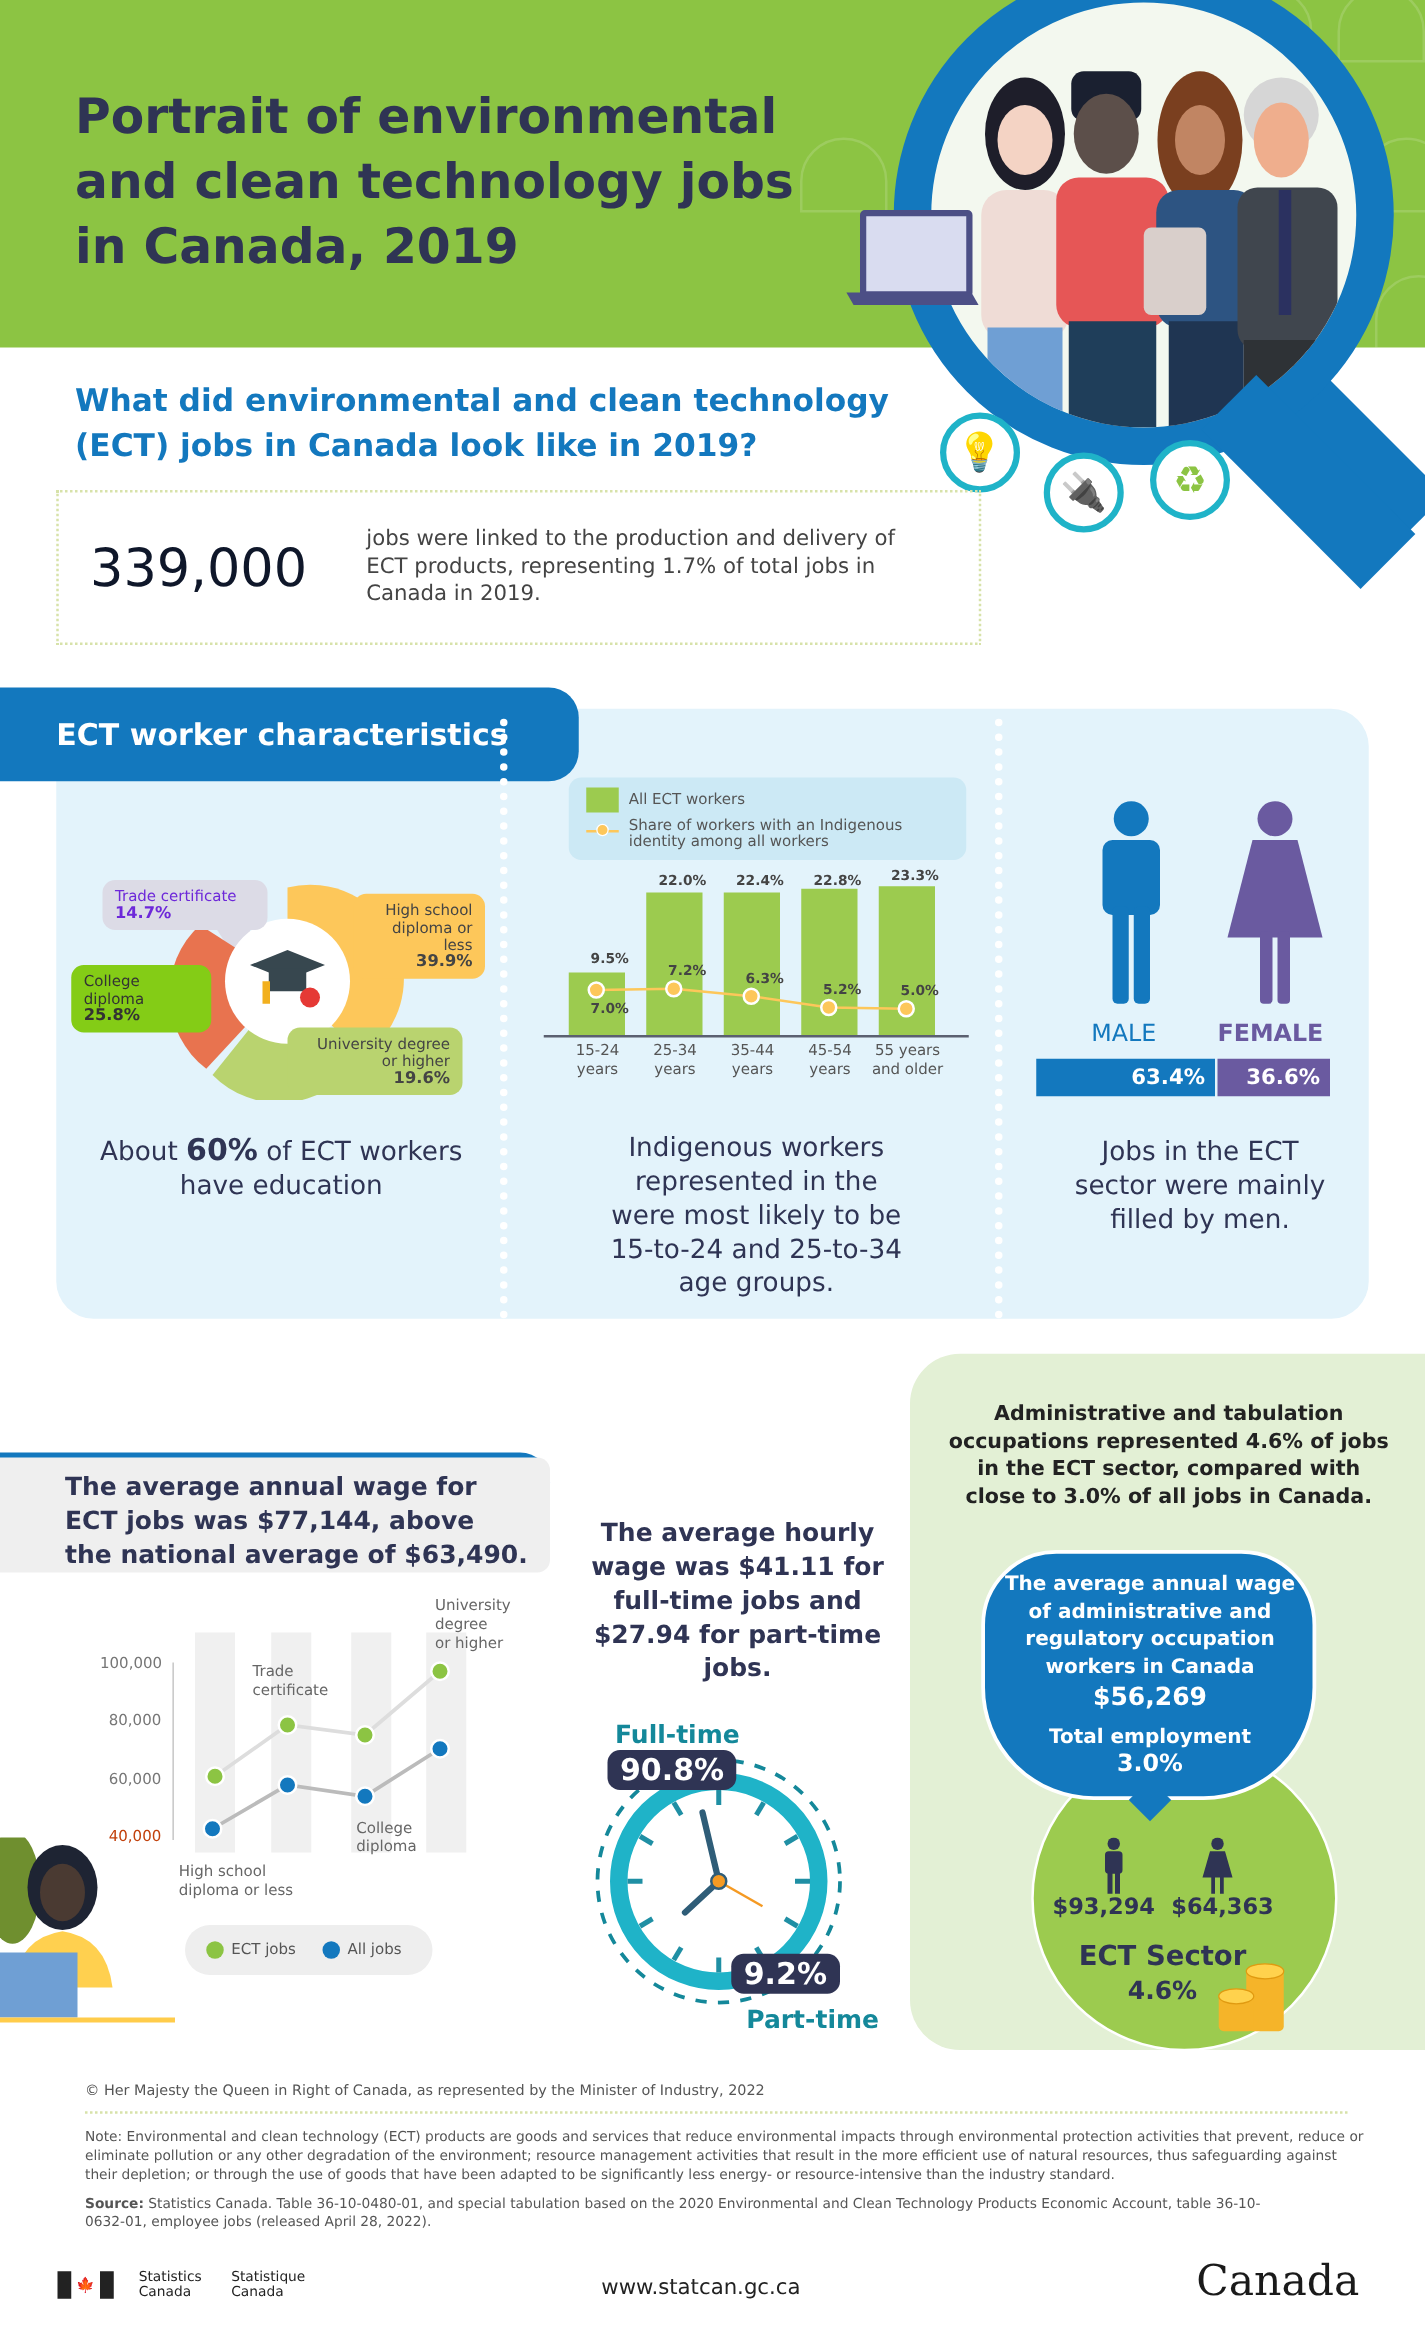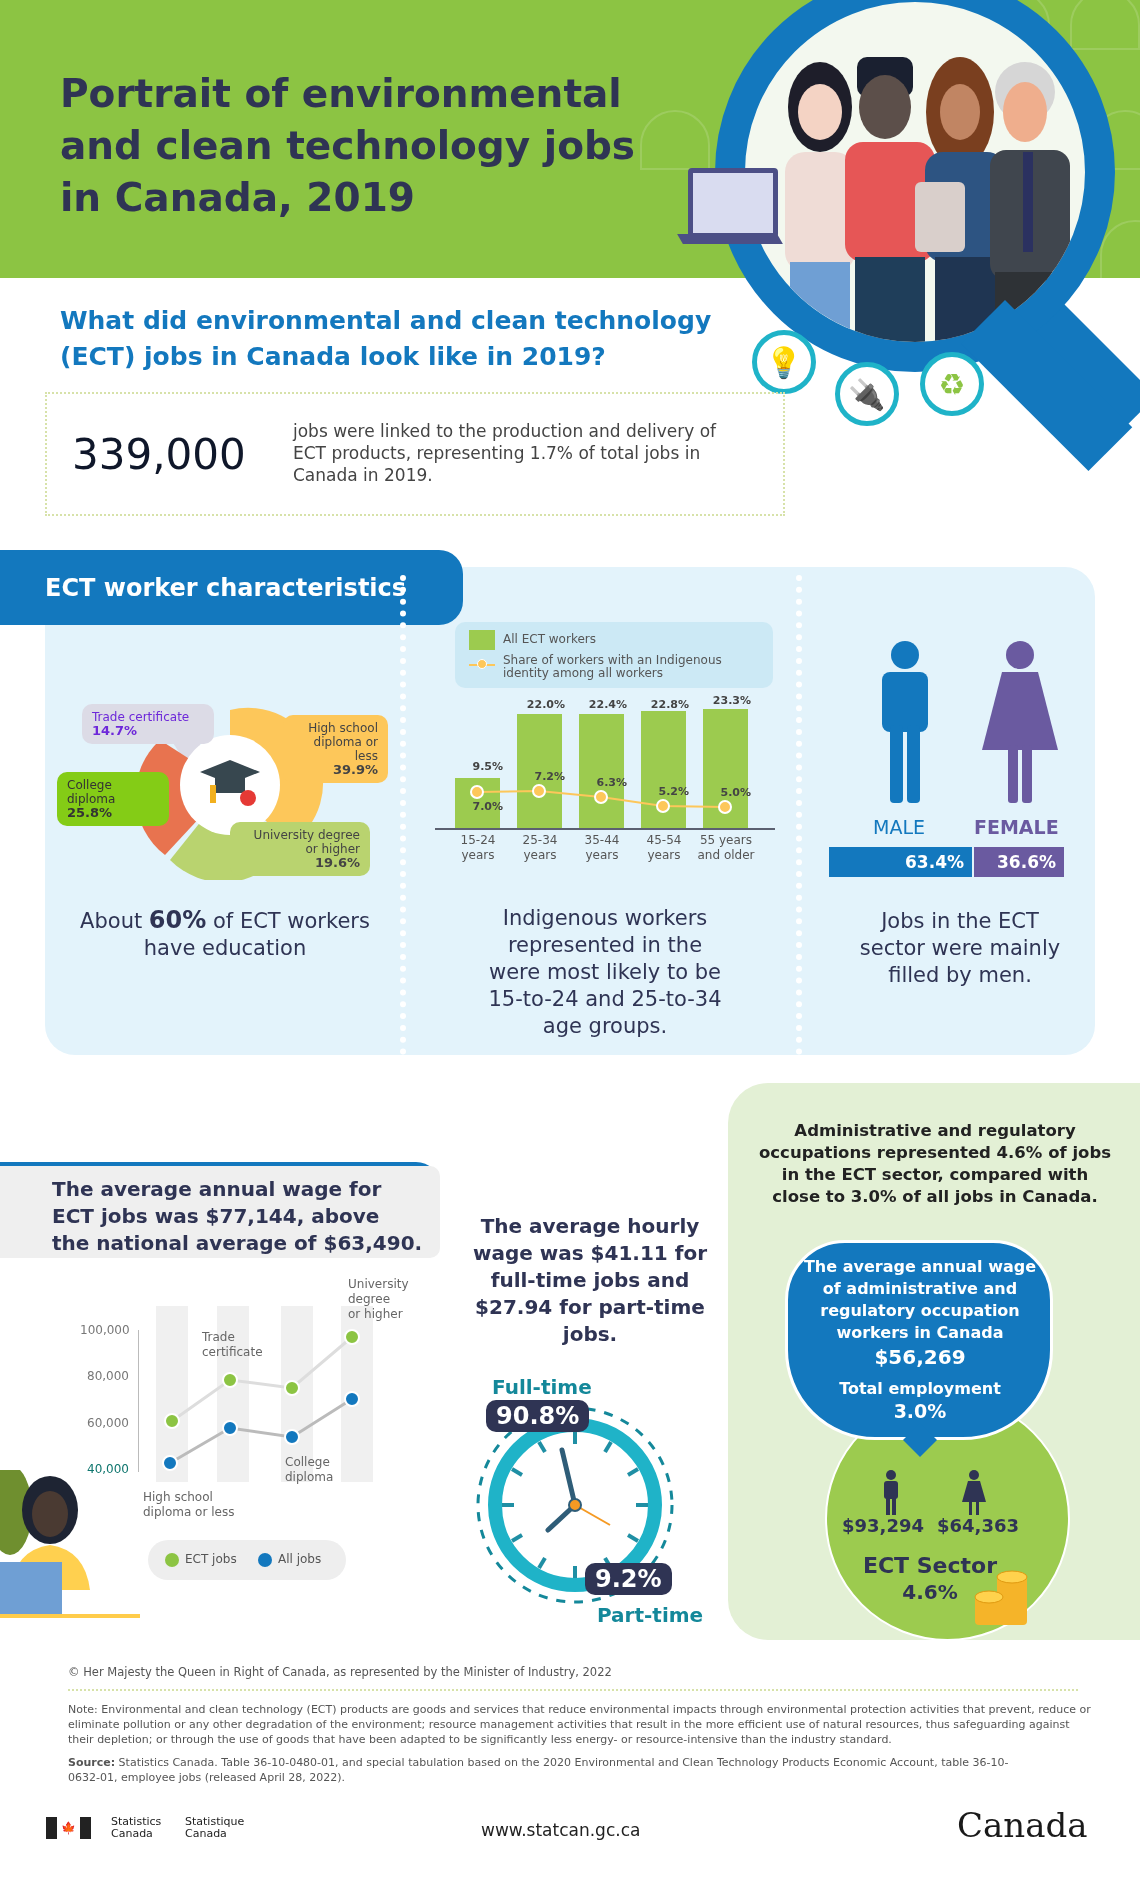--- a/index.html
+++ b/index.html
@@ -237,21 +237,21 @@
 </div>
 
 <div class="abs" style="left:156px;top:1306px;width:32px;height:176px;background:#f0f0f0"></div>
 <div class="abs" style="left:217px;top:1306px;width:32px;height:176px;background:#f0f0f0"></div>
 <div class="abs" style="left:281px;top:1306px;width:32px;height:176px;background:#f0f0f0"></div>
 <div class="abs" style="left:341px;top:1306px;width:32px;height:176px;background:#f0f0f0"></div>
 <div class="abs" style="left:138px;top:1330px;width:1px;height:142px;background:#bbb"></div>
 <div class="abs" style="left:80px;top:1323px;font-size:12px;color:#777">100,000</div>
 <div class="abs" style="left:87px;top:1369px;font-size:12px;color:#777">80,000</div>
 <div class="abs" style="left:87px;top:1416px;font-size:12px;color:#777">60,000</div>
-<div class="abs" style="left:87px;top:1462px;font-size:12px;color:#0f766e">40,000</div>
+<div class="abs" style="left:87px;top:1462px;font-size:12px;color:#c2410c">40,000</div>
 <svg class="abs" style="left:138px;top:1300px" width="250" height="190">
   <polyline points="34,121 92,80 154,88 214,37" fill="none" stroke="#dddddd" stroke-width="3"></polyline>
   <polyline points="32,163 92,128 154,137 214,99" fill="none" stroke="#bbbbbb" stroke-width="3"></polyline>
   <g fill="#8cc443" stroke="#fff" stroke-width="2">
     <circle cx="34" cy="121" r="7"></circle>
       <circle cx="92" cy="80" r="7"></circle>
       <circle cx="154" cy="88" r="7"></circle>
       <circle cx="214" cy="37" r="7"></circle>
   </g>
   <g fill="#1378be" stroke="#fff" stroke-width="2">
@@ -323,21 +323,21 @@
   <line x1="105" y1="105" x2="78" y2="130" stroke="#2f5d78" stroke-width="5" stroke-linecap="round"></line>
   <line x1="105" y1="105" x2="140" y2="125" stroke="#f59a23" stroke-width="2"></line>
   <circle cx="105" cy="105" r="6" fill="#f59a23" stroke="#2f5d78" stroke-width="2"></circle>
 </svg>
 <div class="abs" style="left:486px;top:1400px;padding:2px 10px;background:#2f3454;border-radius:10px;color:#fff;font-size:24px;font-weight:bold">90.8%</div>
 <div class="abs" style="left:585px;top:1563px;padding:2px 10px;background:#2f3454;border-radius:10px;color:#fff;font-size:24px;font-weight:bold">9.2%</div>
 <div class="abs" style="left:597px;top:1603px;font-size:20px;font-weight:bold;color:#14889a">Part-time</div>
 
 <div class="abs greenpanel"></div>
 <div class="abs" style="left:740px;top:1120px;width:390px;text-align:center;font-size:16.5px;line-height:22px;font-weight:bold;color:#222">
-  <div>Administrative and regulatory</div>
+  <div>Administrative and tabulation</div>
   <div>occupations represented 4.6% of jobs</div>
   <div>in the ECT sector, compared with</div>
   <div>close to 3.0% of all jobs in Canada.</div>
 </div>
 <div class="abs" style="left:825px;top:1396px;width:245px;height:245px;border-radius:50%;background:#9ccb4f;border:2px solid #fff"></div>
 <div class="abs" style="left:785px;top:1240px;width:268px;height:200px;background:#1378be;border:3px solid #fff;border-radius:60px 60px 90px 90px"></div>
 <div class="abs" style="left:908px;top:1428px;width:24px;height:24px;background:#1378be;transform:rotate(45deg)"></div>
 <div class="abs" style="left:790px;top:1256px;width:260px;text-align:center;color:#fff;font-size:16px;line-height:22px;font-weight:bold">
   <div>The average annual wage</div>
   <div>of administrative and</div>

